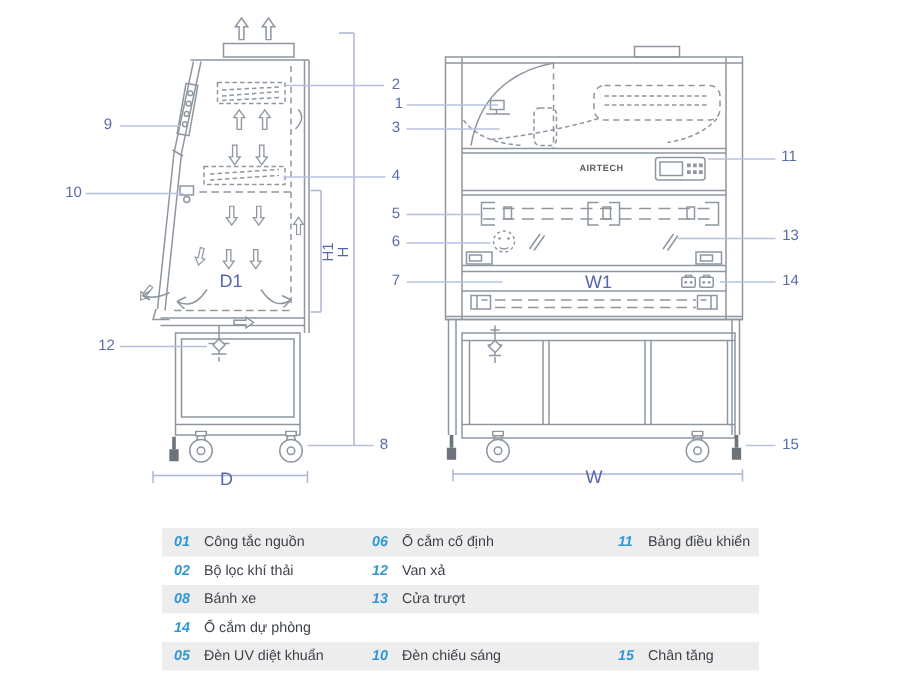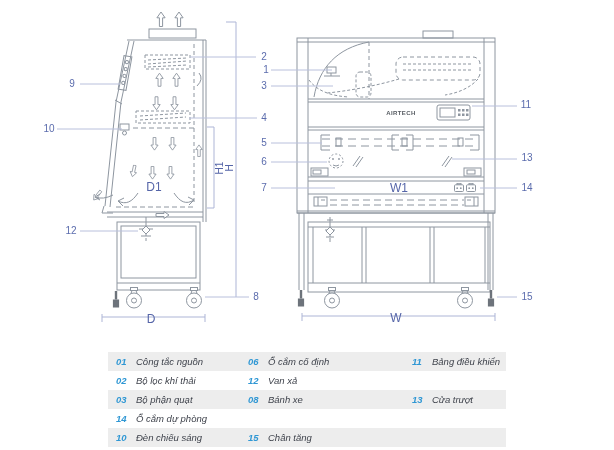--- a/index.html
+++ b/index.html
@@ -14,21 +14,21 @@
        line-height:1;white-space:nowrap;}
   .dim.rot{transform:translate(-50%,-50%) rotate(-90deg);font-size:10px;}
   .brand{position:absolute;transform:translate(-50%,-50%);color:#555a60;font-size:6px;
          font-weight:bold;letter-spacing:.4px;}
   
   #legend{position:absolute;left:108px;top:352px;width:398px;}
   .lrow{display:grid;grid-template-columns:132px 164px 102px;height:19px;align-items:center;}
   .lrow.alt{background:#ededed;}
   .lcell{display:flex;align-items:center;padding-left:8px;overflow:hidden;}
   .lnum{color:#2f97d4;font-size:9.5px;font-weight:bold;font-style:italic;width:14px;flex:0 0 14px;}
-  .llab{color:#3f434c;font-size:9.5px;font-style:italic;margin-left:6px;white-space:nowrap;}
+  .llab{color:#3f434c;font-size:9.5px;margin-left:6px;white-space:nowrap;}
 </style>
 </head>
 <body>
 
 <div id="stage">
 
   <svg id="draw" width="614" height="340" viewBox="0 0 614 340">
     <defs>
       <symbol id="arrU" viewBox="0 0 10 16">
           <path d="M3.4,15.5 V6.8 H0.9 L5,1 L9.1,6.8 H6.6 V15.5 Z" fill="#fff"></path>
@@ -294,40 +294,40 @@
           <span class="lnum">02</span>
           <span class="llab">Bộ lọc khí thải</span>
         </div>
       <div class="lcell">
           <span class="lnum">12</span>
           <span class="llab">Van xả</span>
         </div>
     </div>
     <div class="lrow alt">
       <div class="lcell">
-          <span class="lnum">03</span>
-          <span class="llab">Bộ phận quạt</span>
-        </div>
-      <div class="lcell">
           <span class="lnum">08</span>
           <span class="llab">Bánh xe</span>
         </div>
       <div class="lcell">
           <span class="lnum">13</span>
           <span class="llab">Cửa trượt</span>
         </div>
     </div>
     <div class="lrow">
       <div class="lcell">
           <span class="lnum">14</span>
           <span class="llab">Ổ cắm dự phòng</span>
         </div>
     </div>
     <div class="lrow alt">
       <div class="lcell">
+          <span class="lnum">05</span>
+          <span class="llab">Đèn UV diệt khuẩn</span>
+        </div>
+      <div class="lcell">
           <span class="lnum">10</span>
           <span class="llab">Đèn chiếu sáng</span>
         </div>
       <div class="lcell">
           <span class="lnum">15</span>
           <span class="llab">Chân tăng</span>
         </div>
     </div>
   </div>
 

